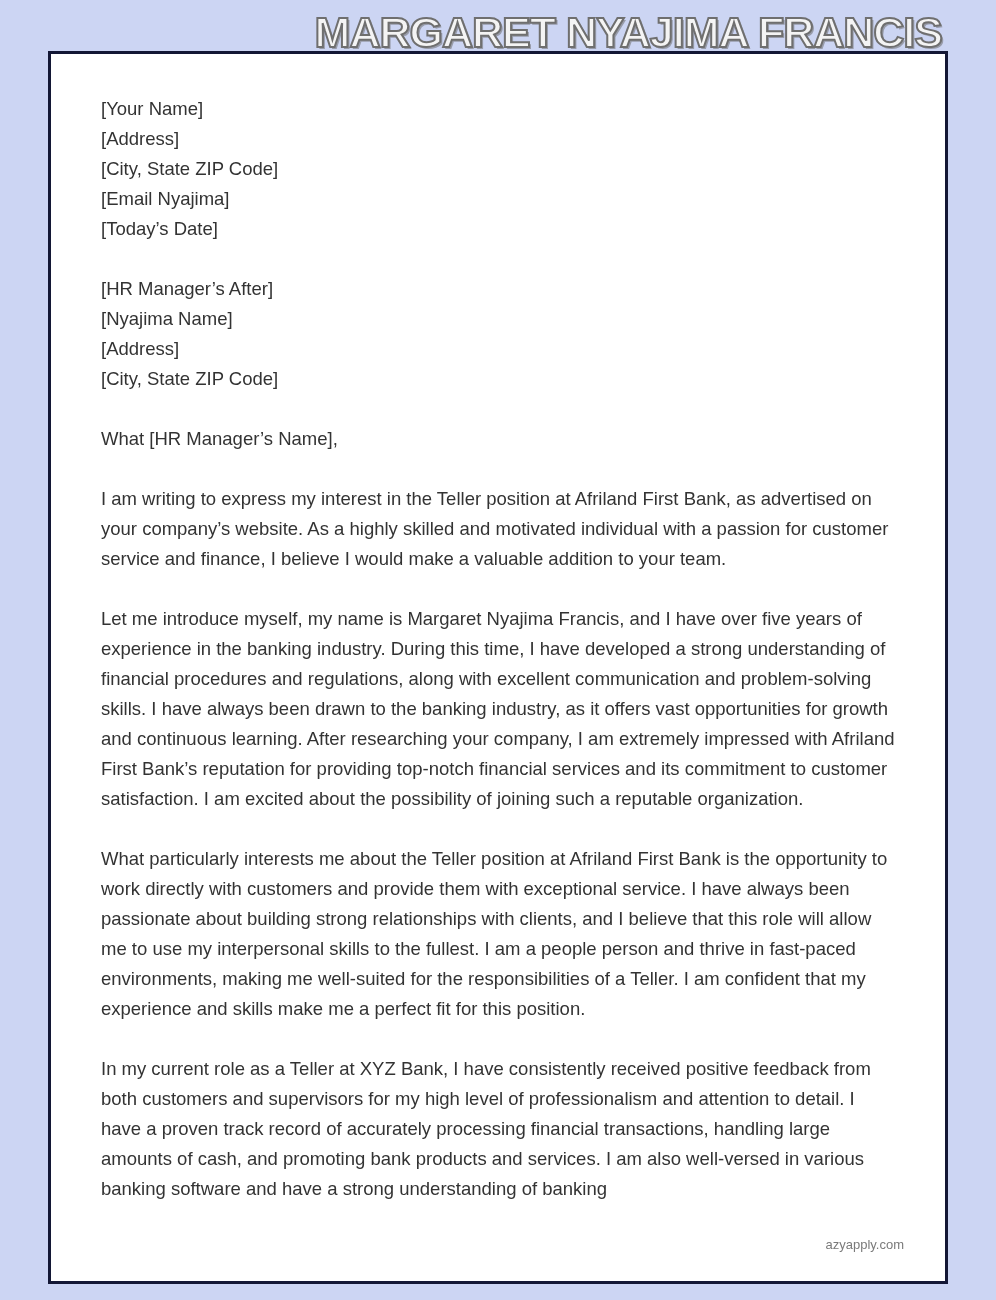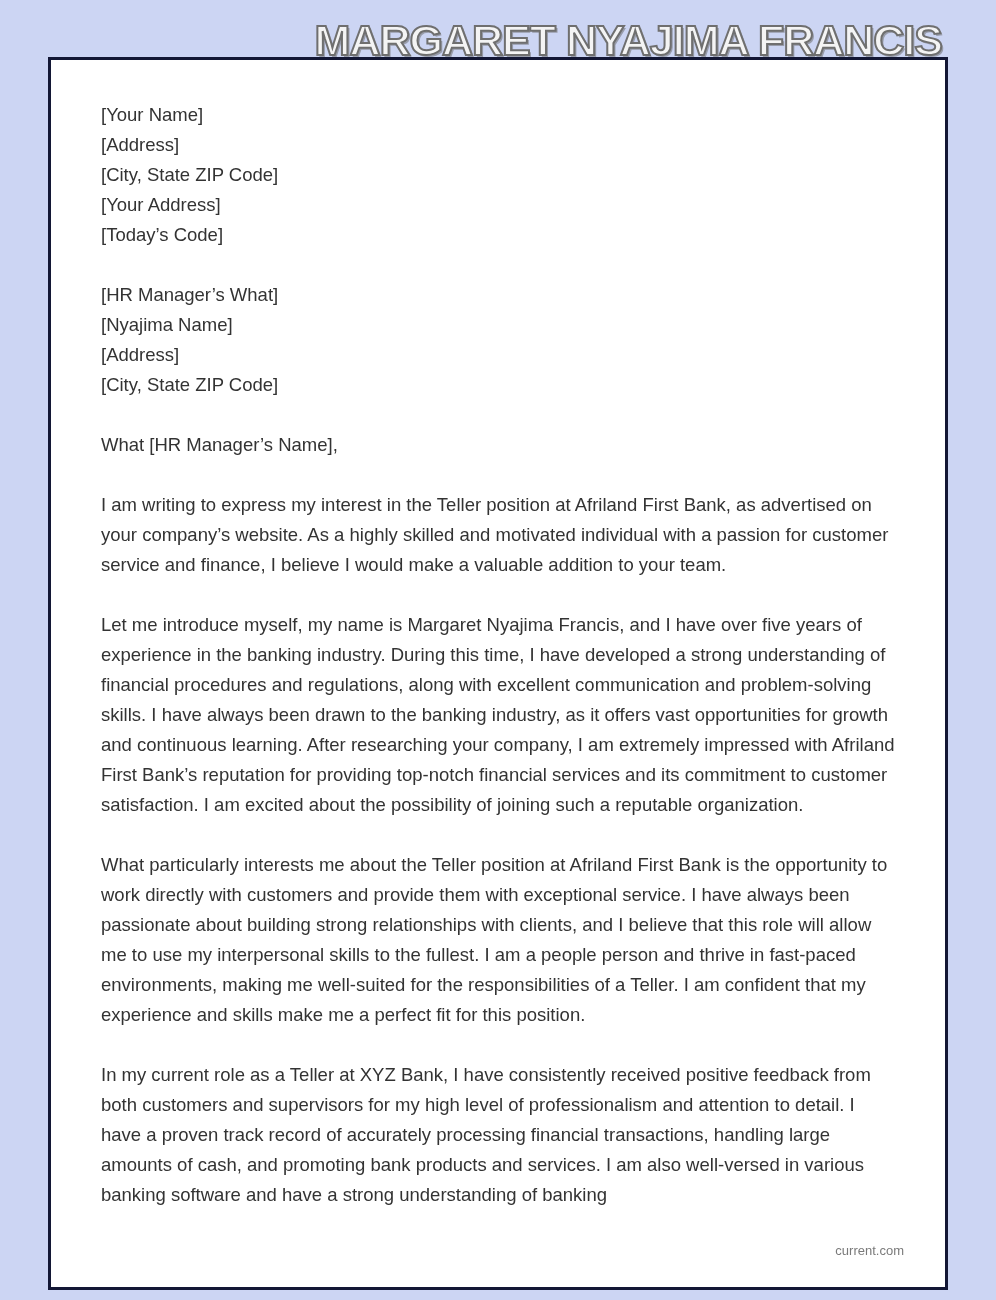--- a/index.html
+++ b/index.html
@@ -16,33 +16,33 @@
   }
   .header-area {
     position: absolute;
     top: 0;
     left: 0;
     right: 0;
     height: 57px;
   }
   .title {
     position: absolute;
-    top: 16px;
+    top: 8px;
     right: 54px;
     font-size: 43px;
     font-weight: 700;
     letter-spacing: -1px;
     white-space: nowrap;
     color: #f4f4f4;
     -webkit-text-stroke: 2px #6f6f6f;
     text-shadow: 2px 2px 0 rgba(110,110,110,0.55);
   }
   .letter {
     position: absolute;
-    top: 57px;
+    top: 51px;
     left: 48px;
     width: 900px;
     height: 1233px;
     background: #ffffff;
     border: 3px solid #131735;
     overflow: hidden;
   }
   .letter-inner {
     padding: 40px 50px 0 50px;
     color: #333333;
@@ -71,36 +71,36 @@
     <h1 class="title">MARGARET NYAJIMA FRANCIS</h1>
   </div>
 
   <div class="letter">
     <div class="letter-inner">
 
       <div class="block">
         <p class="addr-line">[Your Name]</p>
         <p class="addr-line">[Address]</p>
         <p class="addr-line">[City, State ZIP Code]</p>
-        <p class="addr-line">[Your Address]</p>
-        <p class="addr-line">[Today’s Code]</p>
+        <p class="addr-line">[Email Nyajima]</p>
+        <p class="addr-line">[Today’s Date]</p>
       </div>
 
       <div class="block">
-        <p class="addr-line">[HR Manager’s What]</p>
+        <p class="addr-line">[HR Manager’s After]</p>
         <p class="addr-line">[Nyajima Name]</p>
         <p class="addr-line">[Address]</p>
         <p class="addr-line">[City, State ZIP Code]</p>
       </div>
 
       <p class="block">What [HR Manager’s Name],</p>
 
       <p class="para">I am writing to express my interest in the Teller position at Afriland First Bank, as advertised on your company’s website. As a highly skilled and motivated individual with a passion for customer service and finance, I believe I would make a valuable addition to your team.</p>
       <p class="para">Let me introduce myself, my name is Margaret Nyajima Francis, and I have over five years of experience in the banking industry. During this time, I have developed a strong understanding of financial procedures and regulations, along with excellent communication and problem-solving skills. I have always been drawn to the banking industry, as it offers vast opportunities for growth and continuous learning. After researching your company, I am extremely impressed with Afriland First Bank’s reputation for providing top-notch financial services and its commitment to customer satisfaction. I am excited about the possibility of joining such a reputable organization.</p>
       <p class="para">What particularly interests me about the Teller position at Afriland First Bank is the opportunity to work directly with customers and provide them with exceptional service. I have always been passionate about building strong relationships with clients, and I believe that this role will allow me to use my interpersonal skills to the fullest. I am a people person and thrive in fast-paced environments, making me well-suited for the responsibilities of a Teller. I am confident that my experience and skills make me a perfect fit for this position.</p>
       <p class="para">In my current role as a Teller at XYZ Bank, I have consistently received positive feedback from both customers and supervisors for my high level of professionalism and attention to detail. I have a proven track record of accurately processing financial transactions, handling large amounts of cash, and promoting bank products and services. I am also well-versed in various banking software and have a strong understanding of banking</p>
 
     </div>
 
-    <div class="watermark">current.com</div>
+    <div class="watermark">azyapply.com</div>
   </div>
 
 </div>
 
 </body></html>

